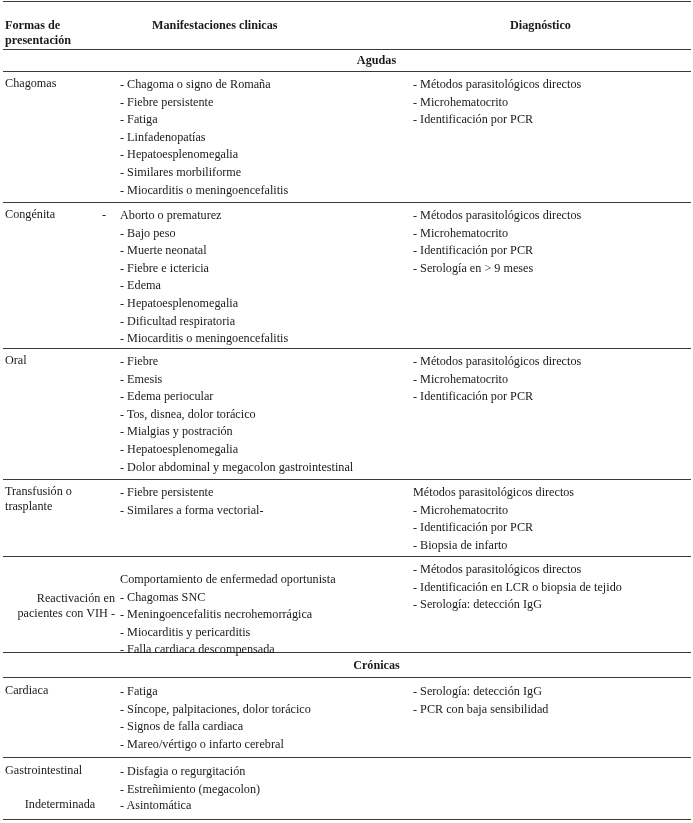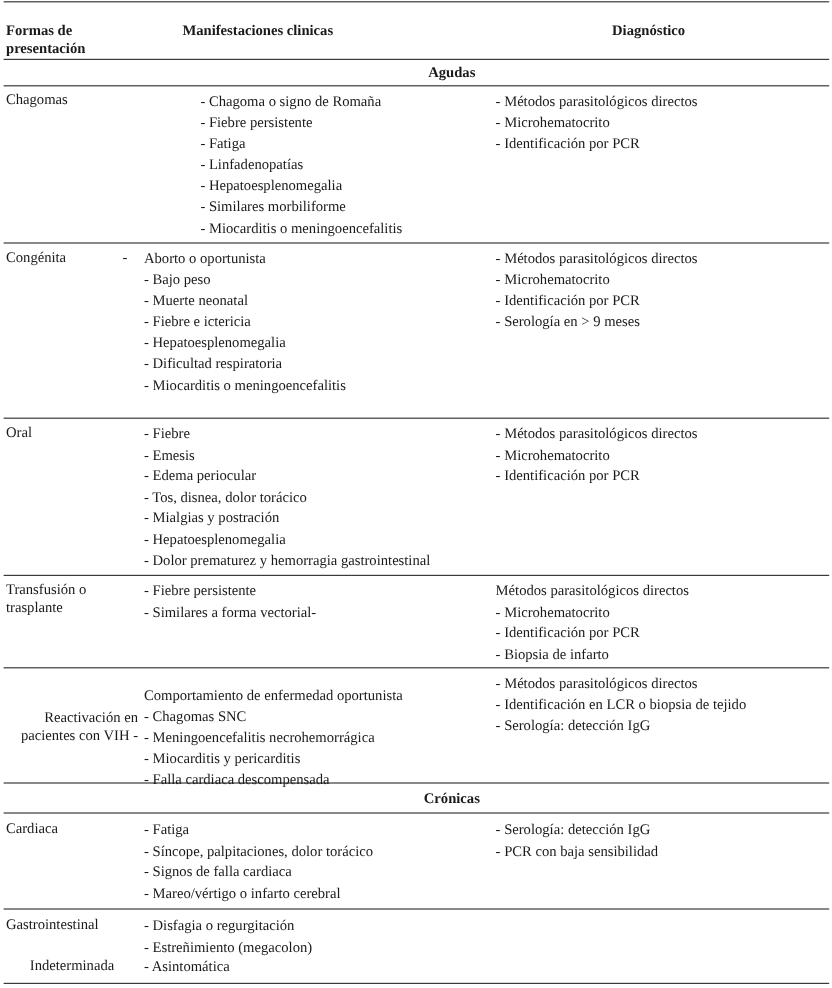--- a/index.html
+++ b/index.html
@@ -43,45 +43,46 @@
   <div class="hdr" style="left:510px; top:18px;text-align:center;">Diagnóstico</div>
 
   <div class="section" style="top:53px; padding-left:30px;">Agudas</div>
   <div class="section" style="top:658px; padding-left:30px;">Crónicas</div>
 
   <div id="rows">
       <div>
         <div class="cell c1" style="top: 76px;">
           <div>Chagomas</div>
         </div>
-        <div class="cell c2" style="top: 76px; margin-left: 47px;">
+        <div class="cell c2" style="top: 76px;">
           <div>- Chagoma o signo de Romaña</div>
           <div>- Fiebre persistente</div>
           <div>- Fatiga</div>
           <div>- Linfadenopatías</div>
           <div>- Hepatoesplenomegalia</div>
           <div>- Similares morbiliforme</div>
           <div>- Miocarditis o meningoencefalitis</div>
         </div>
         <div class="cell c3" style="top: 76px;">
           <div>- Métodos parasitológicos directos</div>
           <div>- Microhematocrito</div>
           <div>- Identificación por PCR</div>
         </div>
       </div>
       <div>
         <div class="cell c1" style="top: 207px;">
           <div>Congénita</div>
           <div style="position: absolute; left: 97px; top: 0px;">-</div>
         </div>
         <div class="cell c2" style="top: 207px;">
-          <div>Aborto o oportunista</div>
+          <div>Aborto o prematurez</div>
           <div>- Bajo peso</div>
           <div>- Muerte neonatal</div>
           <div>- Fiebre e ictericia</div>
+          <div>- Edema</div>
           <div>- Hepatoesplenomegalia</div>
           <div>- Dificultad respiratoria</div>
           <div>- Miocarditis o meningoencefalitis</div>
         </div>
         <div class="cell c3" style="top: 207px;">
           <div>- Métodos parasitológicos directos</div>
           <div>- Microhematocrito</div>
           <div>- Identificación por PCR</div>
           <div>- Serología en &gt; 9 meses</div>
         </div>
@@ -90,21 +91,21 @@
         <div class="cell c1" style="top: 353px;">
           <div>Oral</div>
         </div>
         <div class="cell c2" style="top: 353px;">
           <div>- Fiebre</div>
           <div>- Emesis</div>
           <div>- Edema periocular</div>
           <div>- Tos, disnea, dolor torácico</div>
           <div>- Mialgias y postración</div>
           <div>- Hepatoesplenomegalia</div>
-          <div>- Dolor prematurez y hemorragia gastrointestinal</div>
+          <div>- Dolor abdominal y megacolon gastrointestinal</div>
         </div>
         <div class="cell c3" style="top: 353px;">
           <div>- Métodos parasitológicos directos</div>
           <div>- Microhematocrito</div>
           <div>- Identificación por PCR</div>
         </div>
       </div>
       <div>
         <div class="cell c1" style="top: 484px;">
           <div>Transfusión o</div>

